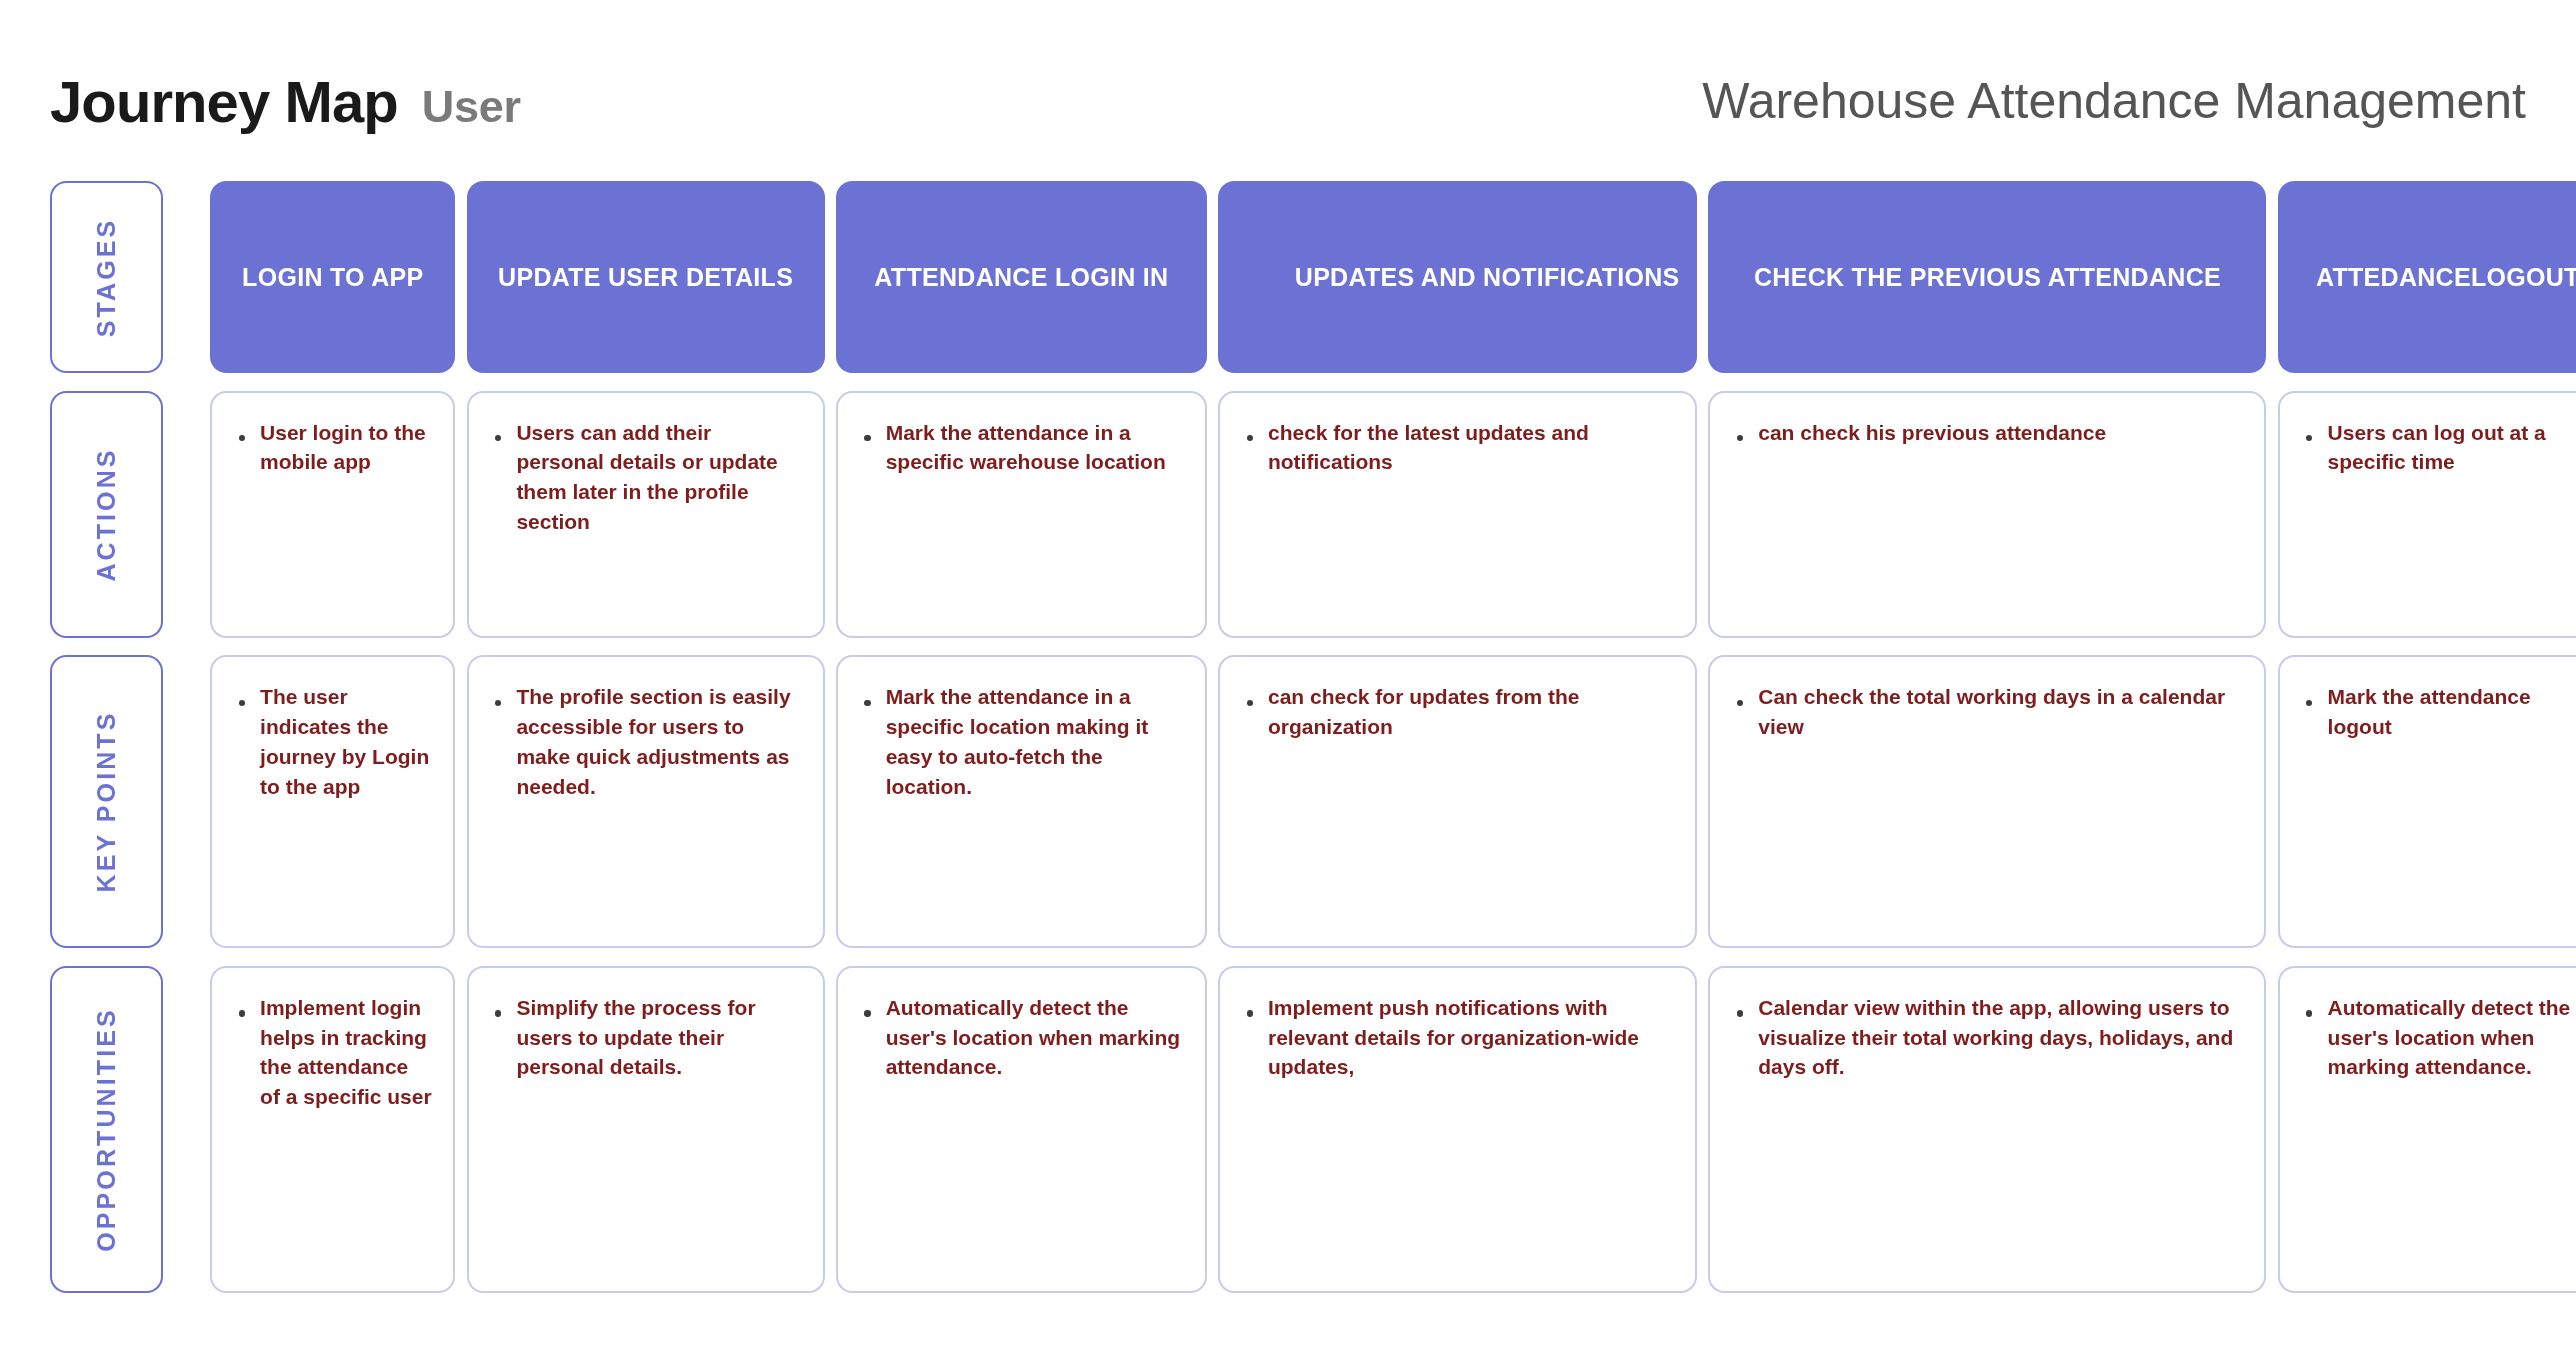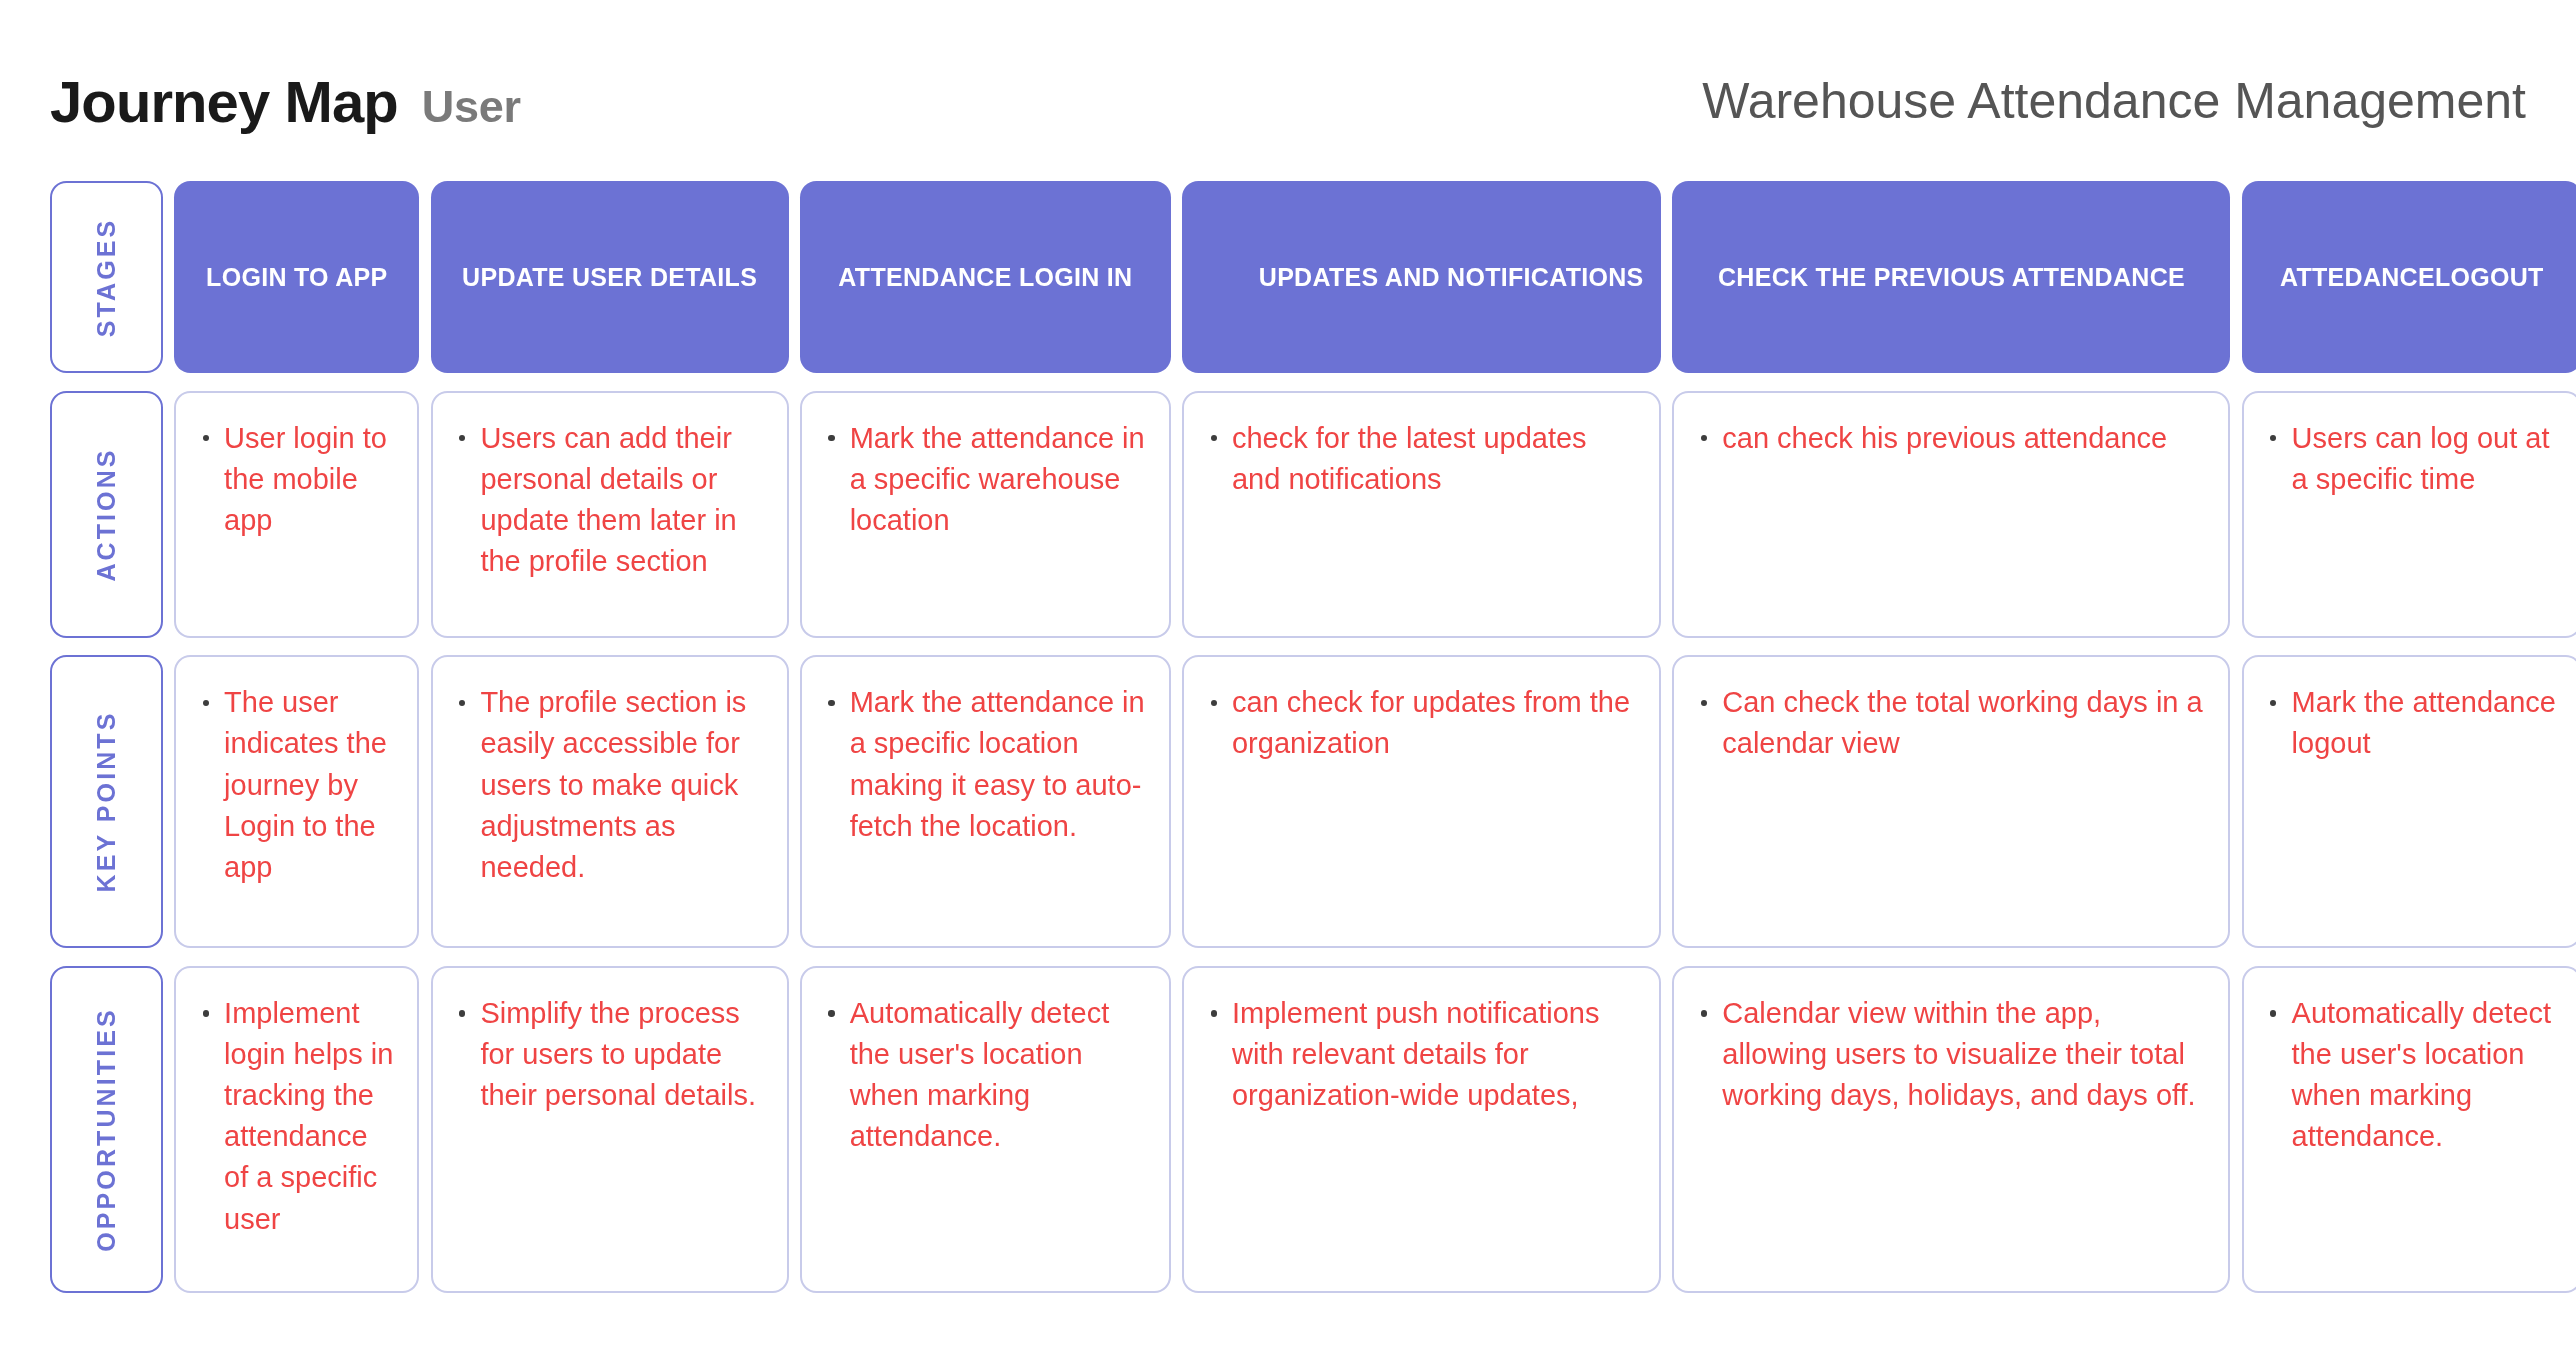--- a/index.html
+++ b/index.html
@@ -133,40 +133,40 @@
   }
 
   .bullet-list {
     list-style: none;
     width: 100%;
   }
 
   .bullet-item {
     position: relative;
     padding-left: 26.4px;
-    font-size: 29px;
+    font-size: 21px;
     line-height: 1.42;
-    color: #ef4444;
-    font-weight: 400;
+    color: #7f1d1d;
+    font-weight: 700;
     word-wrap: break-word;
   }
 
   .bullet-item::before {
     content: "";
     position: absolute;
     left: 5px;
     top: 17.6px;
     width: 6.3px;
     height: 6.3px;
     border-radius: 50%;
     background: #3d3d3d;
   }
 
   
-  .c1 { flex: 0 0 245px; }
+  .c1 { flex: 0 0 245px; margin-left: 36px; }
   .c2 { flex: 0 0 358px; }
   .c3 { flex: 0 0 371px; }
   .c4 { flex: 0 0 479px; justify-content: flex-end; }
   .c5 { flex: 0 0 558px; }
   .c6 { flex: 0 0 340px; }
 </style>
 </head>
 <body>
 
 <div class="page">

